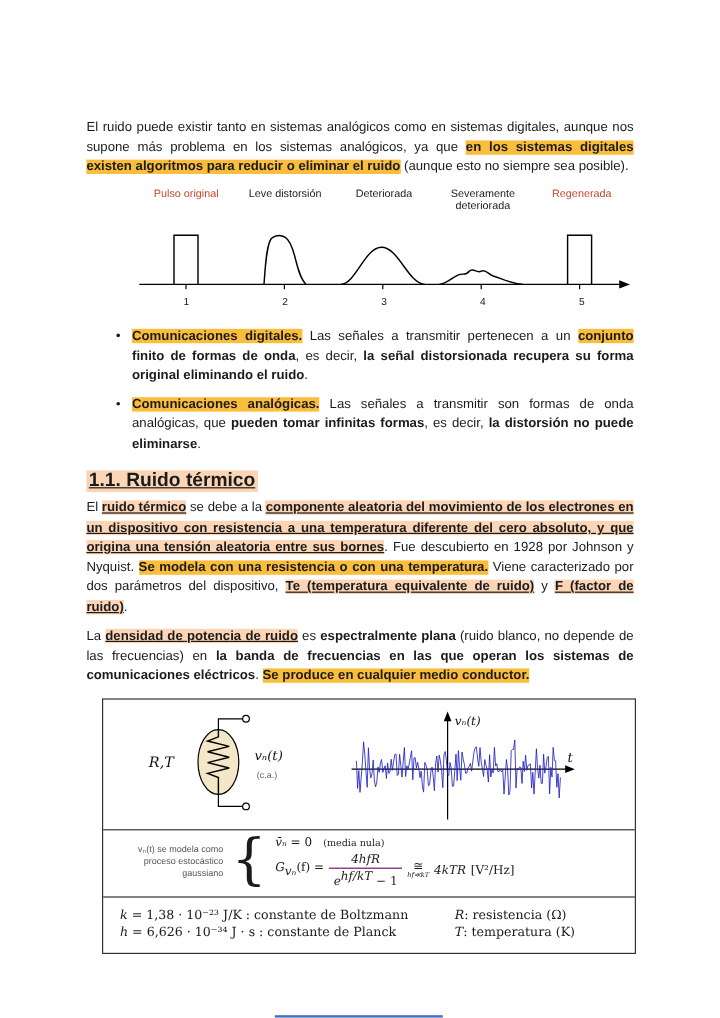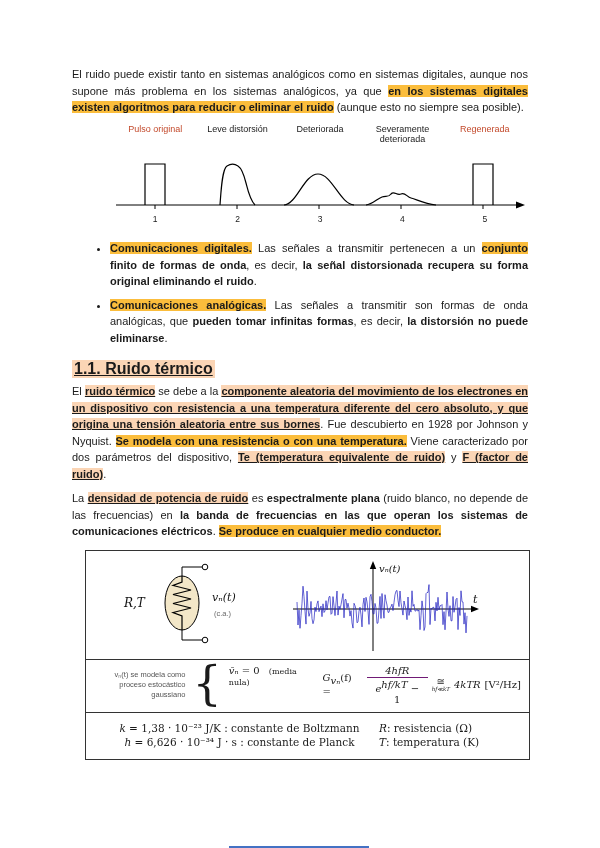--- a/index.html
+++ b/index.html
@@ -4,21 +4,21 @@
 <style>
   html,body{margin:0;padding:0;}
   body{
     width:600px;height:848px;
     background:#ffffff;
     font-family:"Liberation Sans", sans-serif;
     color:#1b1b1b;
     position:relative;
     overflow:hidden;
   }
-  .page{padding:66px 72px 0 72px;}
+  .page{padding:98px 72px 0 72px;}
   .para{font-size:11px;line-height:1.5;text-align:justify;margin:0 0 8px 0;}
   .b{font-weight:700;}
   .ha{font-weight:700;background:var(--highlight-strong,#fbbd3c);}
   .hp{font-weight:700;background:var(--highlight-soft,#fbd5b5);text-decoration:underline;}
 
   
   .stages{margin:6px 0 16px 42px;width:412px;}
   .stage-labels{display:flex;margin-bottom:3px;}
   .stage-labels .cell{flex:1;text-align:center;font-size:9px;line-height:1.15;}
   .cell.accent{color:var(--stage-label-accent,#c34a2c);}
@@ -37,34 +37,34 @@
     font-size:16px;font-weight:700;
     margin:14px 0 5px 0;padding:0 2px;
   }
 
   
   .noise-box{margin:10px 0 0 13px;width:443px;border:1px solid #333;background:#fff;}
   .fig-row1{display:flex;justify-content:space-between;align-items:center;padding:8px 44px 4px 12px;}
   .fig-row2{display:flex;align-items:center;gap:7px;padding:5px 8px 7px 8px;border-top:1px solid #333;}
   .model-note{width:92px;font-size:7.5px;color:#555;line-height:1.35;text-align:right;}
   .brace{font-family:"DejaVu Serif", serif;font-size:46px;font-weight:300;line-height:0.9;margin-top:-3px;}
-  .eqs{display:flex;flex-direction:row;gap:3px;font-family:"DejaVu Serif", serif;font-size:10px;}
+  .eqs{display:flex;flex-direction:column;gap:3px;font-family:"DejaVu Serif", serif;font-size:10px;}
   .it{font-style:italic;}
   .mean-line .note{font-size:8px;margin-left:6px;}
   .psd-line{display:flex;align-items:center;gap:4px;}
   .frac{display:inline-flex;flex-direction:column;text-align:center;}
   .frac .num{border-bottom:1px solid #701a75;padding:0 4px 1px 4px;}
   .frac .den{padding:1px 4px 0 4px;}
   .eqs sup,.eqs sub{font-size:10px;}
   .approx{display:inline-flex;flex-direction:column;align-items:center;line-height:1;}
   .approx .cond{font-size:5.5px;}
   .psd-notes{width:118px;font-size:7.5px;line-height:1.35;color:#222;margin-left:auto;}
   .fig-row3{border-top:1px solid #333;padding:7px 14px 9px 14px;font-family:"DejaVu Serif", serif;font-size:10.5px;}
   .const-row{display:flex;margin:2px 0;}
-  .cleft{flex:1;text-align:center;}
+  .cleft{flex:1;}
   .cright{width:136px;}
   .sym{font-style:italic;}
 
   svg text{font-family:"DejaVu Serif", serif;fill:#111;}
   .svg-small{font-size:7.5px;fill:#666;font-family:"Liberation Sans",sans-serif;}
 
   .footer-strip{position:absolute;left:229px;bottom:0;width:140px;height:2px;background:#4472c4;}
 </style>
 </head>
 <body>

